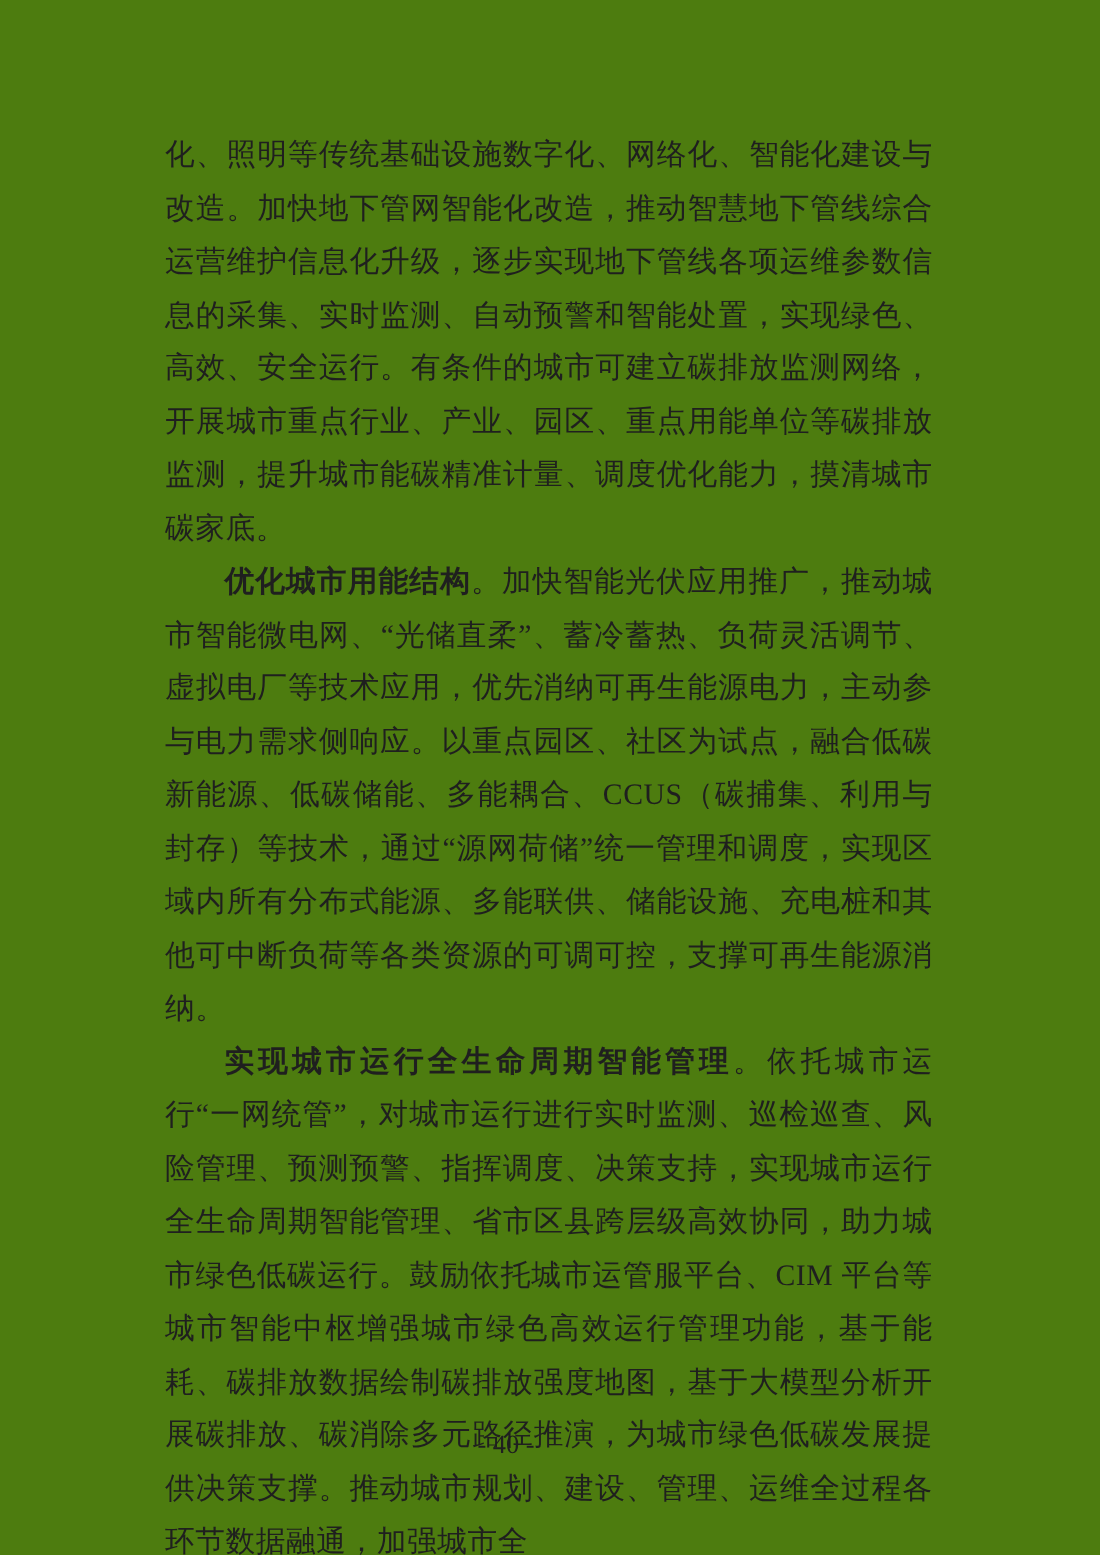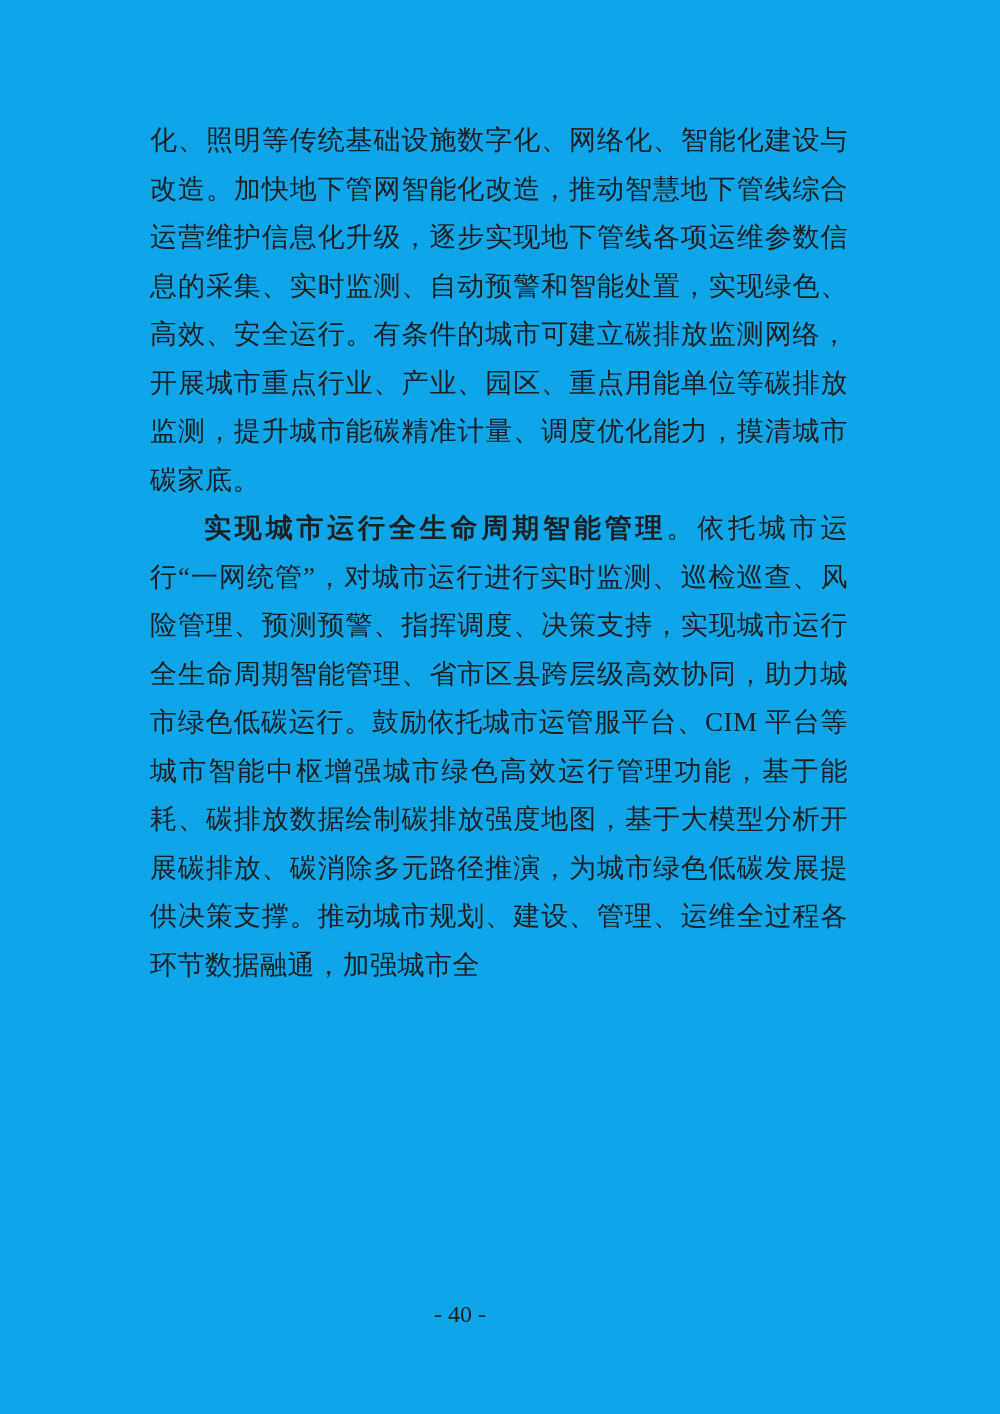--- a/index.html
+++ b/index.html
@@ -4,21 +4,21 @@
 <style>
   html, body {
     margin: 0;
     padding: 0;
     background: #ffffff;
   }
   .page {
     position: relative;
     width: 1000px;
     height: 1414px;
-    background: #0ea5e9;
+    background: #4d7c0f;
     overflow: hidden;
     font-family: "Liberation Serif", serif;
     color: #1f1f1f;
   }
   .text-block {
     position: absolute;
     left: 150px;
     top: 116px;
     width: 698px;
   }
@@ -48,20 +48,21 @@
   }
 </style>
 </head>
 <body>
 
 <div class="page">
   <main class="text-block">
 
     <p class="para"><span class="body-text">化、照明等传统基础设施数字化、网络化、智能化建设与改造。加快地下管网智能化改造，推动智慧地下管线综合运营维护信息化升级，逐步实现地下管线各项运维参数信息的采集、实时监测、自动预警和智能处置，实现绿色、高效、安全运行。有条件的城市可建立碳排放监测网络，开展城市重点行业、产业、园区、重点用能单位等碳排放监测，提升城市能碳精准计量、调度优化能力，摸清城市碳家底。</span></p>
 
+    <p class="para indented"><span class="heading-bold">优化城市用能结构</span><span class="body-text">。加快智能光伏应用推广，推动城市智能微电网、“光储直柔”、蓄冷蓄热、负荷灵活调节、虚拟电厂等技术应用，优先消纳可再生能源电力，主动参与电力需求侧响应。以重点园区、社区为试点，融合低碳新能源、低碳储能、多能耦合、CCUS（碳捕集、利用与封存）等技术，通过“源网荷储”统一管理和调度，实现区域内所有分布式能源、多能联供、储能设施、充电桩和其他可中断负荷等各类资源的可调可控，支撑可再生能源消纳。</span></p>
 
     <p class="para indented"><span class="heading-bold">实现城市运行全生命周期智能管理</span><span class="body-text">。依托城市运行“一网统管”，对城市运行进行实时监测、巡检巡查、风险管理、预测预警、指挥调度、决策支持，实现城市运行全生命周期智能管理、省市区县跨层级高效协同，助力城市绿色低碳运行。鼓励依托城市运管服平台、CIM 平台等城市智能中枢增强城市绿色高效运行管理功能，基于能耗、碳排放数据绘制碳排放强度地图，基于大模型分析开展碳排放、碳消除多元路径推演，为城市绿色低碳发展提供决策支撑。推动城市规划、建设、管理、运维全过程各环节数据融通，加强城市全</span></p>
 
   </main>
 
   <footer class="page-footer">
     <span>- 40 -</span>
   </footer>
 </div>
 

